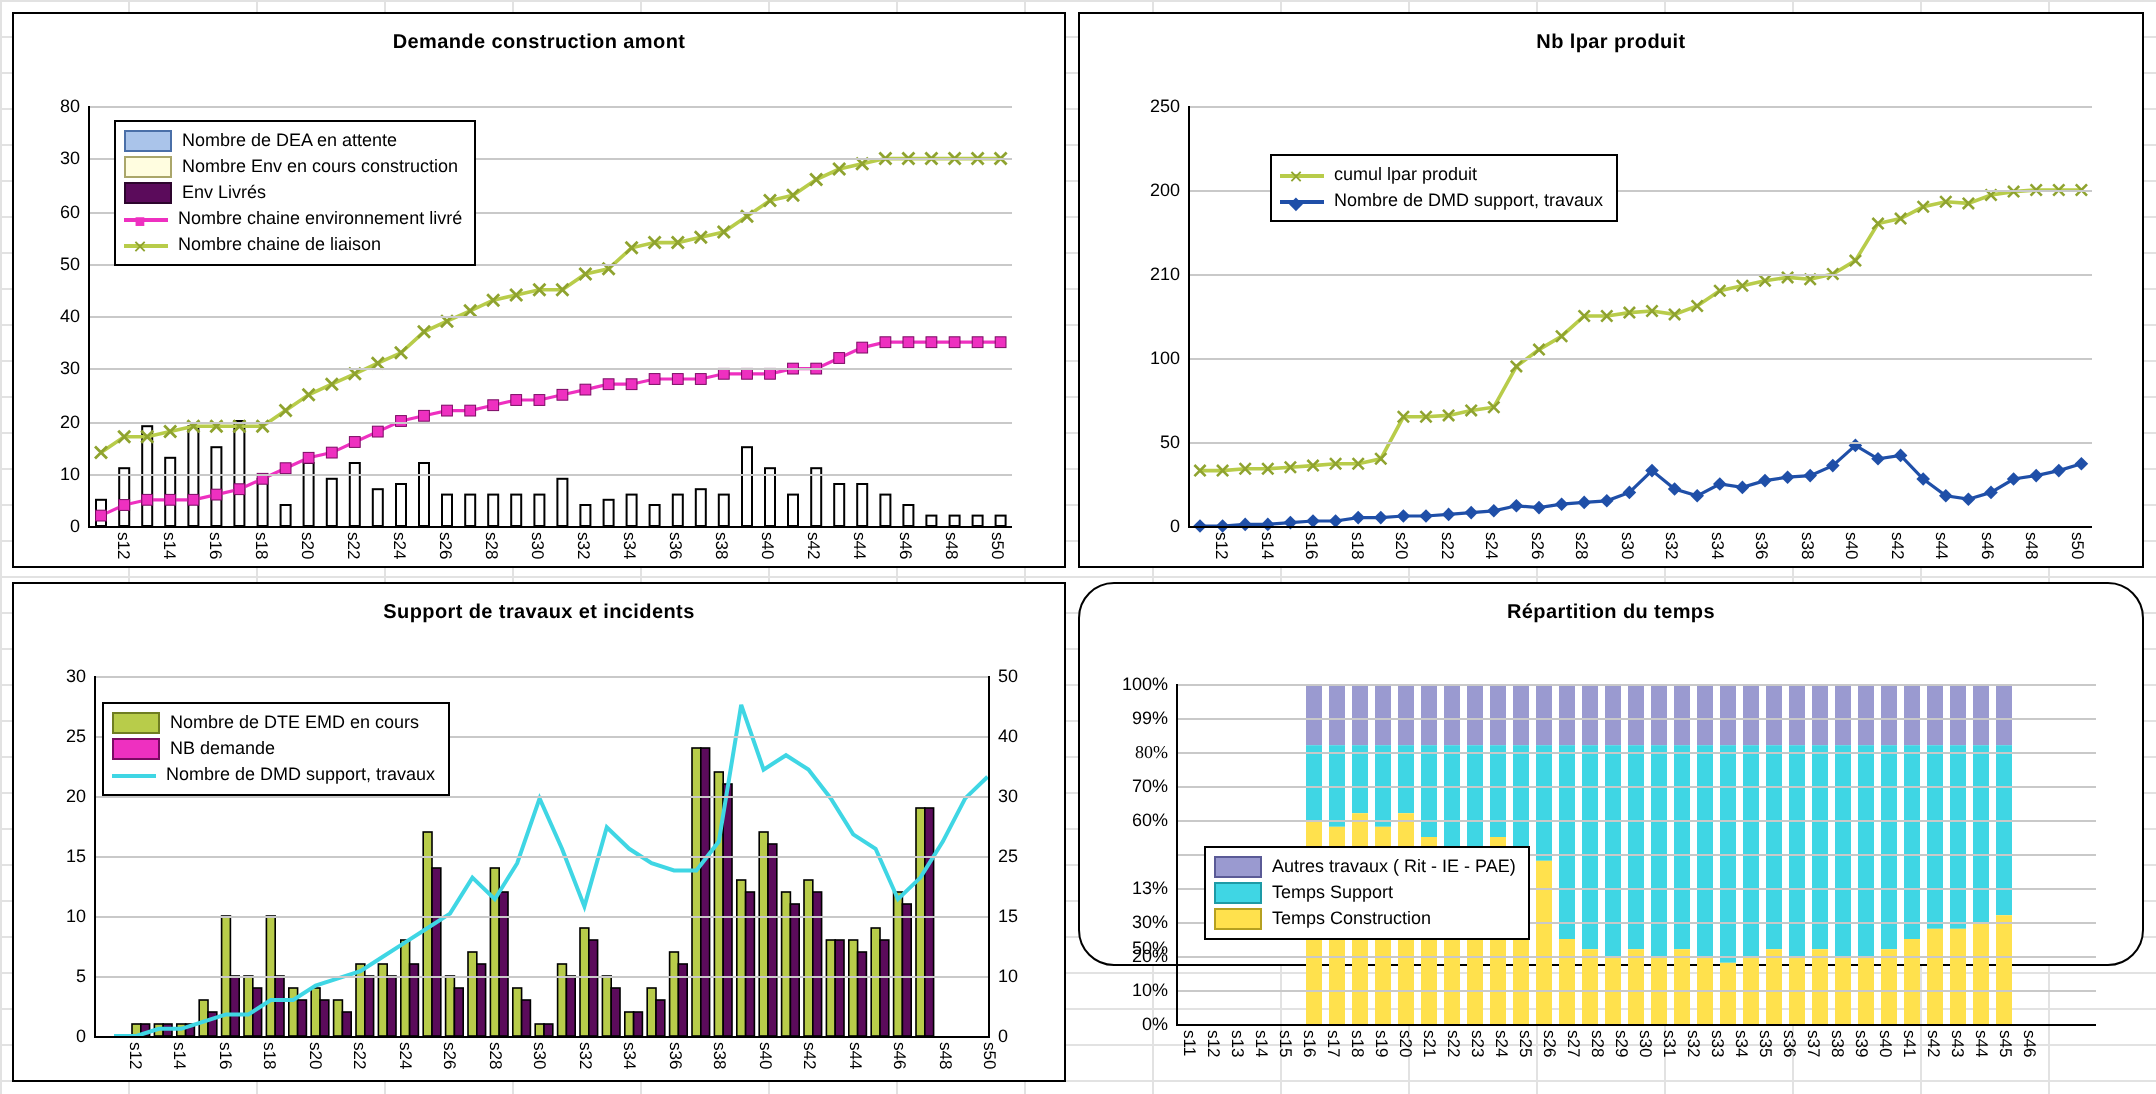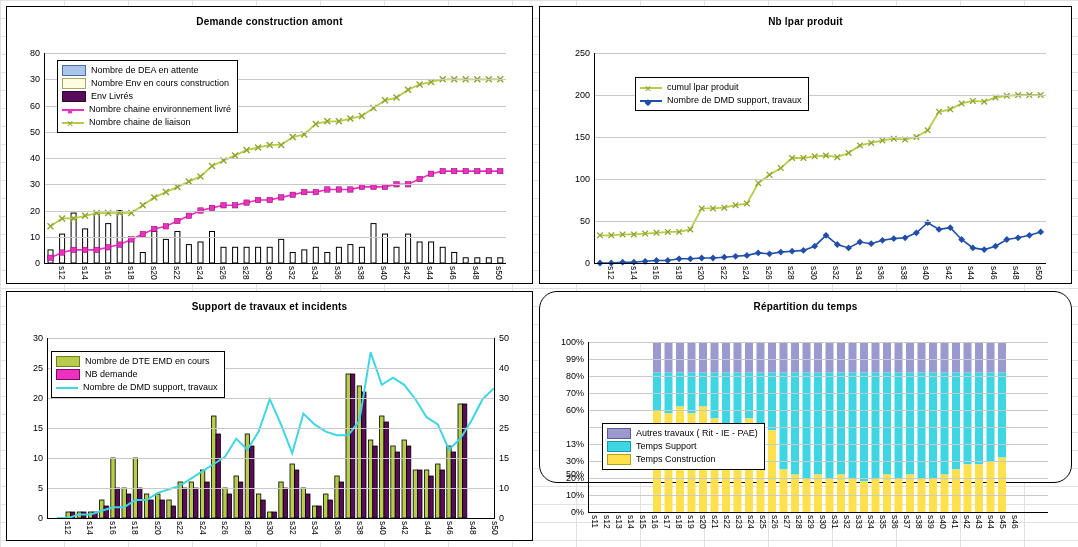--- a/index.html
+++ b/index.html
@@ -300,21 +300,21 @@
 
 <div class="panel" id="panel-tr">
   <div class="chart-title">Nb lpar produit</div>
   <div class="plotwrap">
     <div class="plot" style="left:54px;top:26px;width:452px;height:210px;">
       <div class="gridline" style="top:0px;"></div>
         <span class="ytick" style="top:0px;">250</span>
       <div class="gridline" style="top:42px;"></div>
         <span class="ytick" style="top:42px;">200</span>
       <div class="gridline" style="top:84px;"></div>
-        <span class="ytick" style="top:84px;">150</span>
+        <span class="ytick" style="top:84px;">210</span>
       <div class="gridline" style="top:126px;"></div>
         <span class="ytick" style="top:126px;">100</span>
       <div class="gridline" style="top:168px;"></div>
         <span class="ytick" style="top:168px;">50</span>
       <div class="gridline" style="top:210px;background:#000;"></div>
         <span class="ytick" style="top:210px;">0</span>
       <div class="axis-line" style="left:0;top:0;width:1px;height:211px;"></div>
 
       <svg width="452" height="210" viewBox="0 0 452 210">
         <polyline fill="none" stroke="#b8cc4a" stroke-width="1.8" points="6,182.3 17.3,182.3 28.6,181.4 39.9,181.4 51.2,180.6 62.5,179.8 73.8,178.9 85.1,178.9 96.4,176.4 107.7,155.4 119,155.4 130.3,154.7 141.6,152.2 152.9,150.6 164.2,130.2 175.5,121.8 186.8,115.1 198.1,105 209.4,105 220.7,103.3 232,102.5 243.3,104.2 254.6,100 265.9,92.4 277.2,89.9 288.5,87.4 299.8,85.7 311.1,86.6 322.4,84 333.7,77.3 345,58.8 356.3,56.3 367.6,50.4 378.9,47.9 390.2,48.7 401.5,44.5 412.8,42.8 424.1,42 435.4,42 446.7,42"></polyline>
@@ -601,21 +601,21 @@
 
 <div class="panel" id="panel-br">
   <div class="chart-title">Répartition du temps</div>
   <div class="plotwrap">
     <div class="plot" style="left:48px;top:30px;width:460px;height:170px;">
       <div class="gridline" style="top:0px;"></div>
         <span class="ytick" style="top:0px;">100%</span>
       <div class="gridline" style="top:17px;"></div>
         <span class="ytick" style="top:17px;">99%</span>
       <div class="gridline" style="top:34px;"></div>
-        <span class="ytick" style="top:34px;">80%</span>
+        <span class="ytick" style="top:34px;font-family:Liberation Serif, serif;">80%</span>
       <div class="gridline" style="top:51px;"></div>
         <span class="ytick" style="top:51px;">70%</span>
       <div class="gridline" style="top:68px;"></div>
         <span class="ytick" style="top:68px;">60%</span>
       <div class="gridline" style="top:85px;"></div>
         <span class="ytick" style="top:84px;margin-top:48px;">50%</span>
       <div class="gridline" style="top:102px;"></div>
         <span class="ytick" style="top:102px;">13%</span>
       <div class="gridline" style="top:119px;"></div>
         <span class="ytick" style="top:119px;">30%</span>

